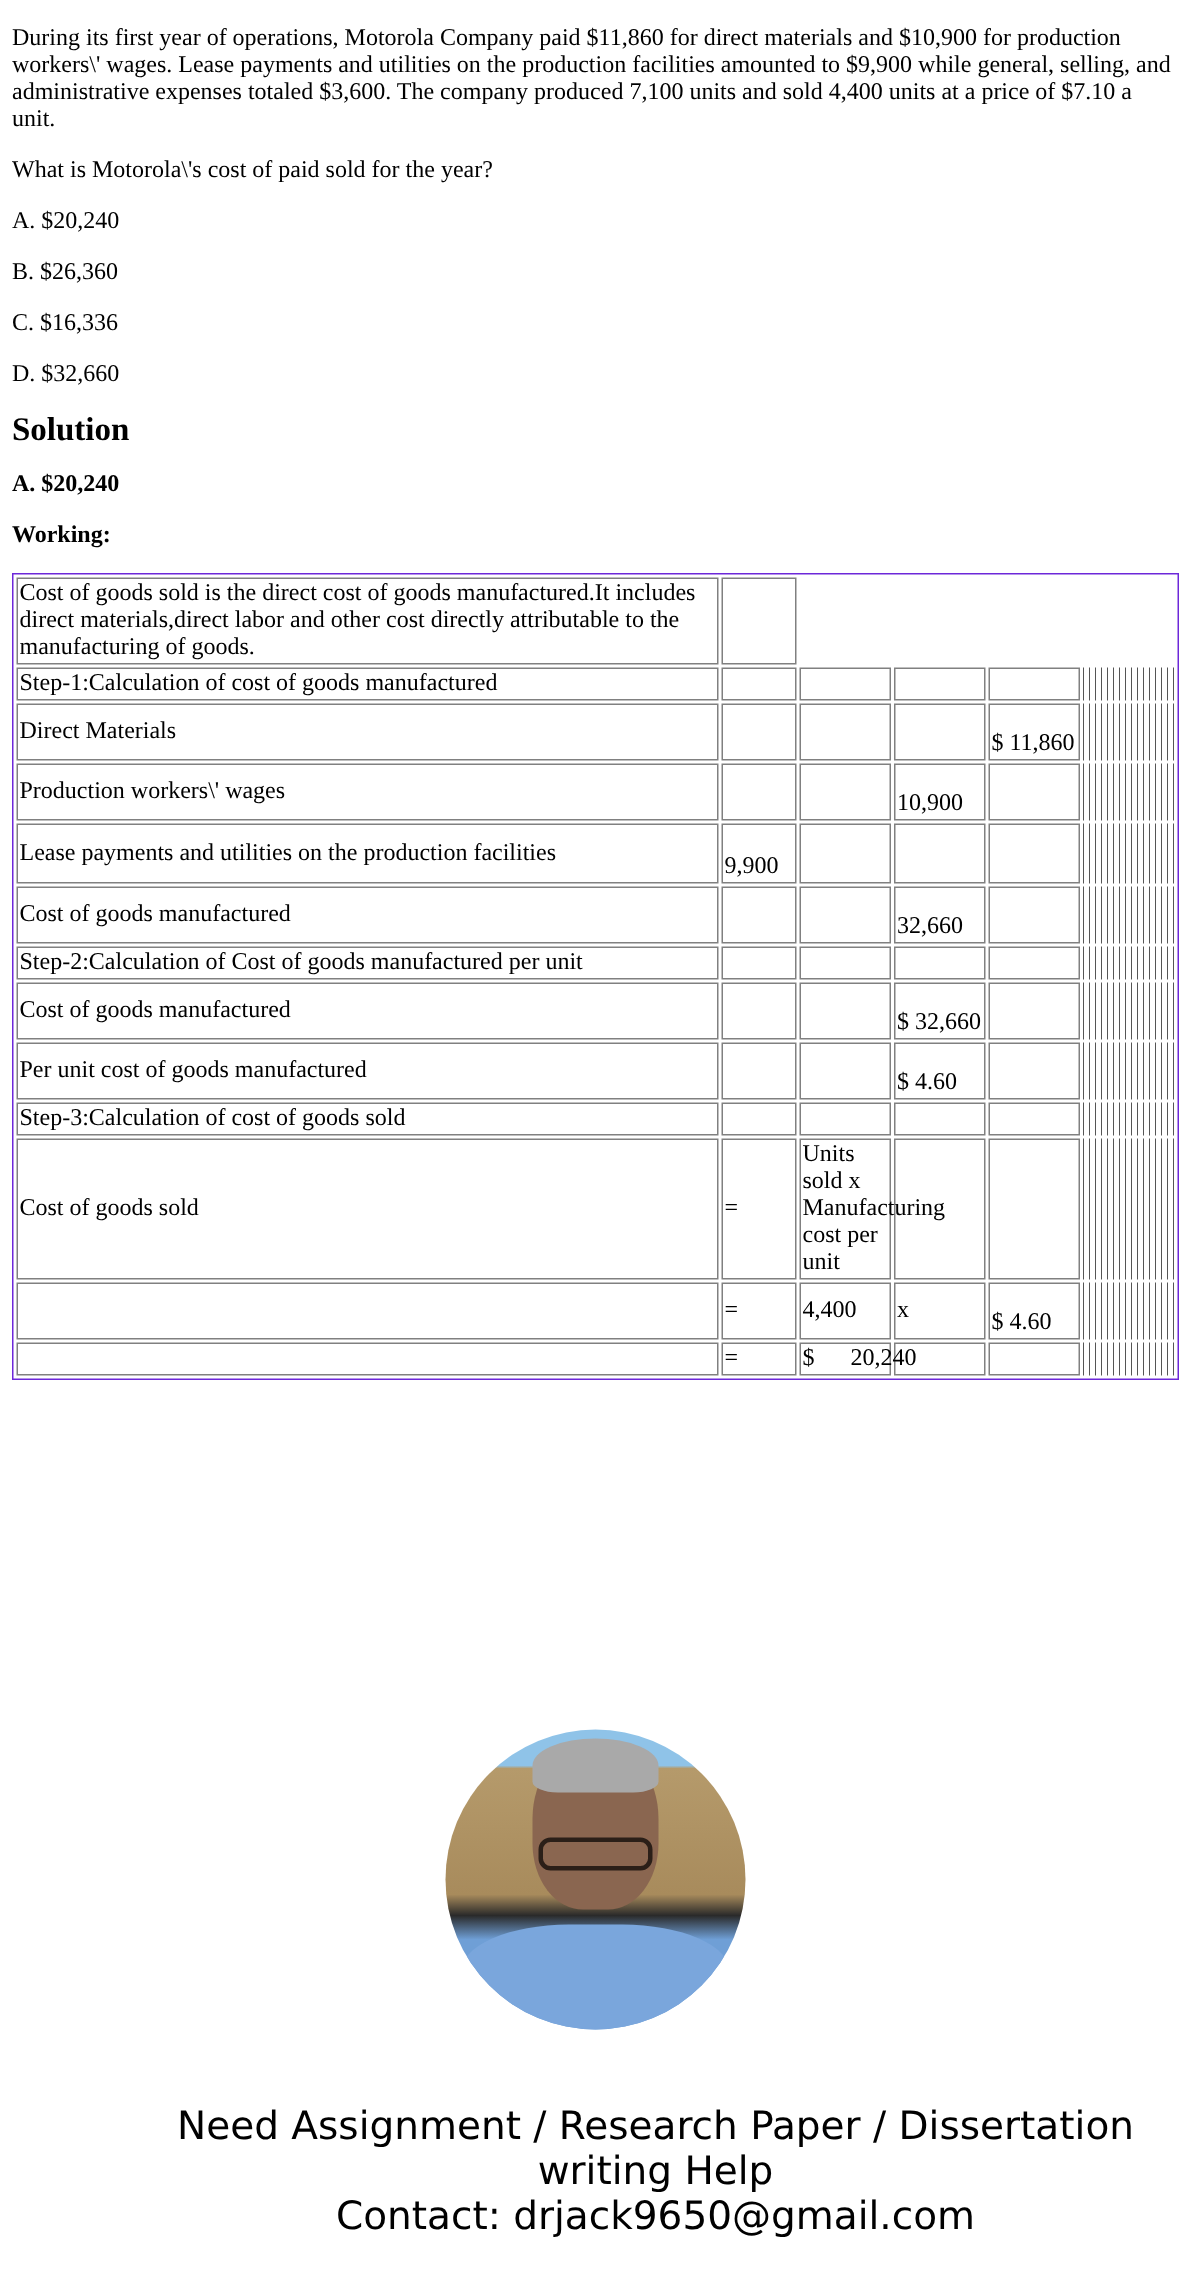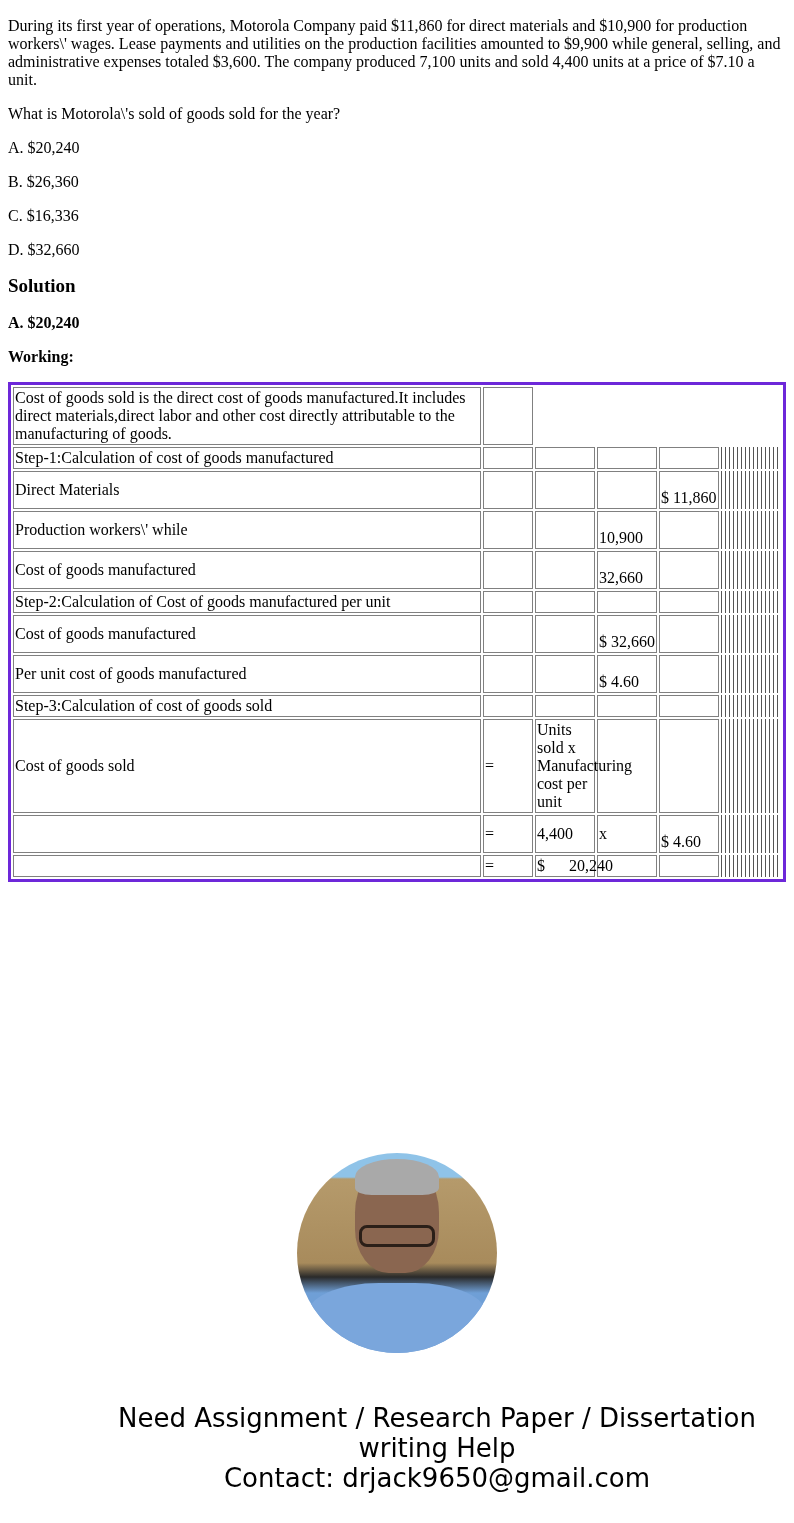--- a/index.html
+++ b/index.html
@@ -2,24 +2,24 @@
 <html><head>
 <meta charset="utf-8">
 <style>
   html, body { margin: 0; padding: 0; background: #ffffff; }
   body {
     width: 794px; height: 1523px; overflow: hidden; position: relative;
     font-family: "Liberation Serif", serif; font-size: 16px; color: #000; line-height: 18px;
   }
   .content { position: absolute; left: 8px; top: 17px; width: 778px; }
   p { margin: 0 0 16px 0; }
-  h2.sol { font-size: 19px; font-weight: bold; margin: 0 0 17px 0; line-height: 22px; }
+  h2.sol { font-size: 22px; font-weight: bold; margin: 0 0 17px 0; line-height: 22px; }
   .bold { font-weight: bold; }
   table.work {
-    border: 3px solid #6d28d9; border-spacing: 2px; border-collapse: separate;
+    border: 1px solid #6d28d9; border-spacing: 2px; border-collapse: separate;
     width: 778px; margin: 0; table-layout: fixed;
   }
   table.work td {
     border: 1px solid #808080; padding: 1px; vertical-align: bottom;
     font-size: 16px; line-height: 18px;
   }
   table.work td.empty-top { border: none; }
   td.c1 { width: 464px; vertical-align: middle !important; }
   td.c2 { width: 46px; }
   td.c3 { width: 92px; }
@@ -55,21 +55,21 @@
   .promo {
     position: absolute; left: 0; top: 1403px; width: 794px; text-align: center;
     font-family: "DejaVu Sans", sans-serif; font-weight: normal; font-size: 26px; line-height: 30px; margin-left: 40px;
   }
 </style>
 </head>
 <body>
 
 <div class="content">
   <p>During its first year of operations, Motorola Company paid $11,860 for direct materials and $10,900 for production workers\' wages. Lease payments and utilities on the production facilities amounted to $9,900 while general, selling, and administrative expenses totaled $3,600. The company produced 7,100 units and sold 4,400 units at a price of $7.10 a unit.</p>
-  <p>What is Motorola\'s sold of goods sold for the year?</p>
+  <p>What is Motorola\'s cost of paid sold for the year?</p>
   <p>A. $20,240</p>
   <p>B. $26,360</p>
   <p>C. $16,336</p>
   <p>D. $32,660</p>
 
   <h2 class="sol">Solution</h2>
   <p class="bold">A. $20,240</p>
   <p class="bold">Working:</p>
 
   <table class="work">
@@ -89,24 +89,32 @@
     </tr>
     <tr style="height:38px">
       <td class="c1">Direct Materials</td>
       <td class="c2"></td>
       <td class="c3"></td>
       <td class="c4"></td>
       <td class="c5">$ 11,860</td>
       <td class="c6"></td>
     </tr>
     <tr style="height:38px">
-      <td class="c1">Production workers\' while</td>
+      <td class="c1">Production workers\' wages</td>
       <td class="c2"></td>
       <td class="c3"></td>
       <td class="c4">10,900</td>
+      <td class="c5"></td>
+      <td class="c6"></td>
+    </tr>
+    <tr style="height:40px">
+      <td class="c1">Lease payments and utilities on the production facilities</td>
+      <td class="c2">9,900</td>
+      <td class="c3"></td>
+      <td class="c4"></td>
       <td class="c5"></td>
       <td class="c6"></td>
     </tr>
     <tr style="height:38px">
       <td class="c1">Cost of goods manufactured</td>
       <td class="c2"></td>
       <td class="c3"></td>
       <td class="c4">32,660</td>
       <td class="c5"></td>
       <td class="c6"></td>

